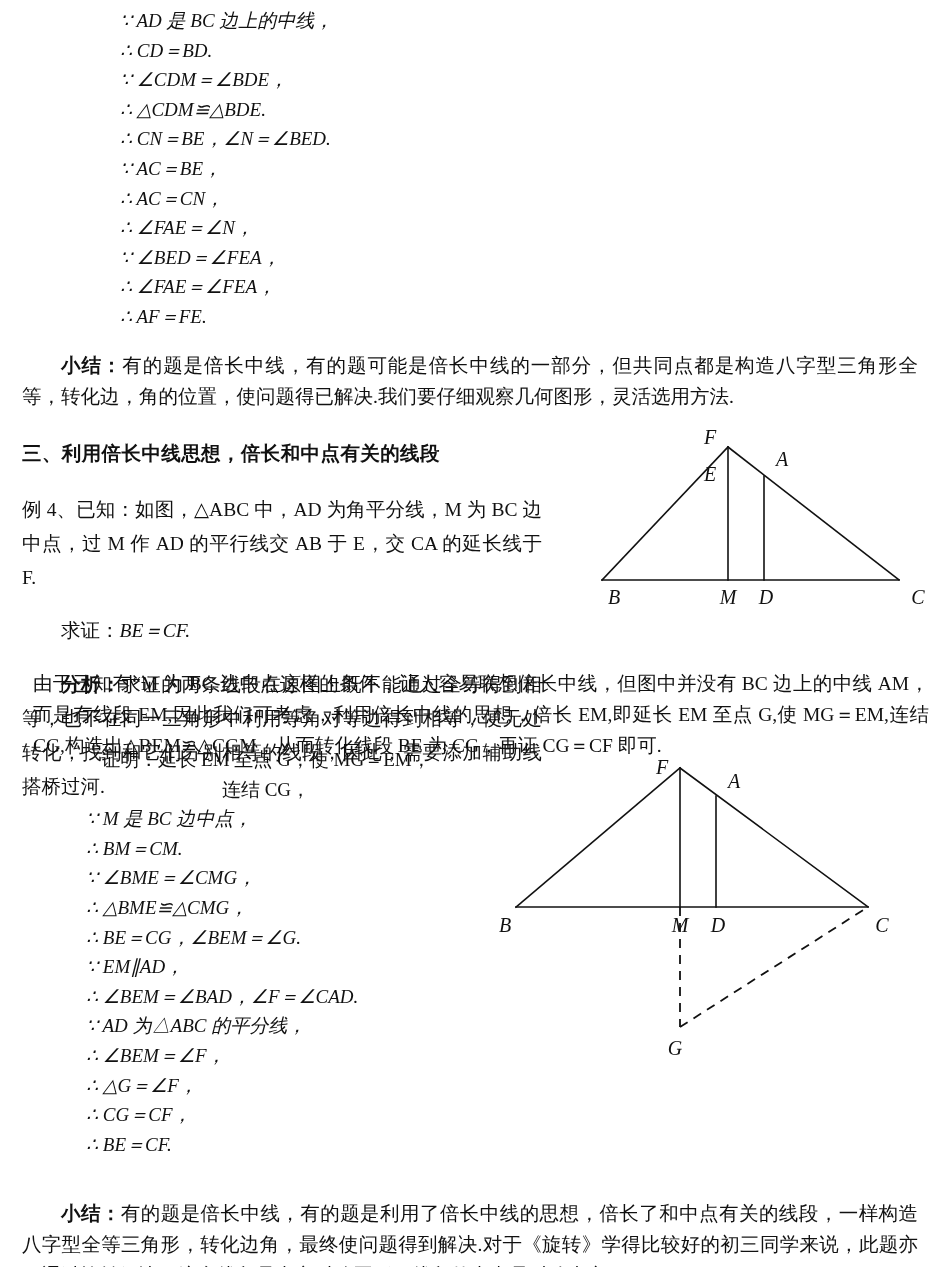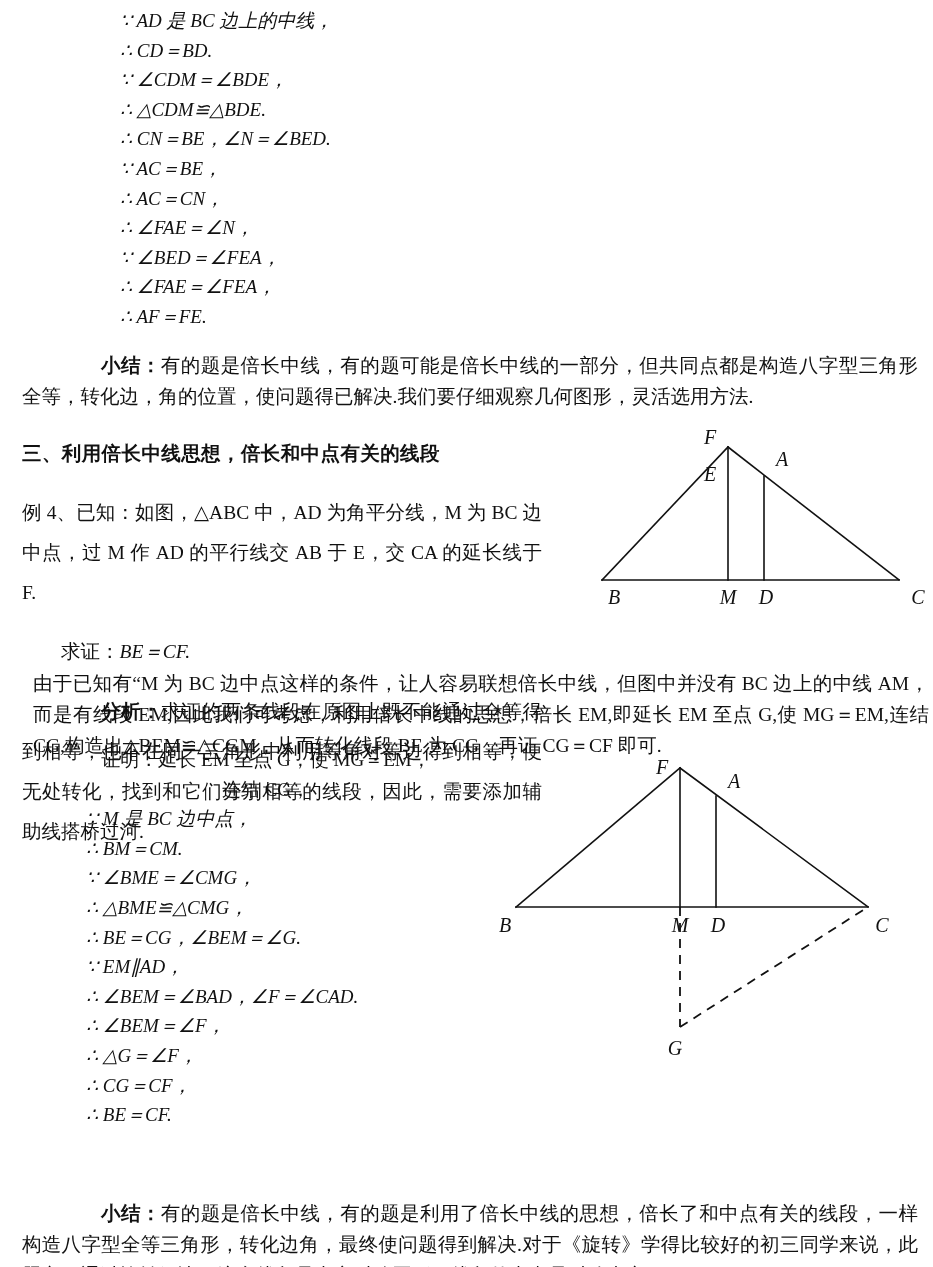--- a/index.html
+++ b/index.html
@@ -8,21 +8,21 @@
     background:#ffffff;
     font-family:"Liberation Serif","DejaVu Serif",serif;
     color:#111111;
     position:relative;
     overflow:hidden;
   }
   .page{position:relative;width:933px;height:1074px;}
 
   
   .mi{font-style:italic;font-family:"Liberation Serif",serif;}
-  .bold{font-weight:bold;margin-left:40px;}
+  .bold{font-weight:bold;}
 
   
   .proof-list{list-style:none;margin:0;padding:0;}
   .proof-list li{
     font-size:19px;
     line-height:29.6px;
     white-space:nowrap;
   }
 
   .block-top{
@@ -44,21 +44,21 @@
   }
   #section-heading{
     position:absolute;left:22px;top:424px;width:600px;
     font-size:19.5px;font-weight:bold;letter-spacing:.4px;
   }
 
   
   #ex4-col{
     position:absolute;left:22px;top:473px;width:520px;
   }
-  #ex4-col .para{line-height:40px;}
+  #ex4-col .para{line-height:34px;}
 
   #analysis-wide{
     position:absolute;left:22px;top:648px;width:896px;margin-left:11px;
   }
 
   
   #proof2{
     position:absolute;left:0;top:745px;width:470px;
   }
   #proof2 .proof-list li{padding-left:86px;}
@@ -118,20 +118,21 @@
     <div class="lead">证明：延长 EM 至点 G，使 MG＝EM，</div>
     <div class="lead">连结 CG，</div>
     <ul class="proof-list">
       <li class="mi">∵ M 是 BC 边中点，</li>
       <li class="mi">∴ BM＝CM.</li>
       <li class="mi">∵ ∠BME＝∠CMG，</li>
       <li class="mi">∴ △BME≌△CMG，</li>
       <li class="mi">∴ BE＝CG，∠BEM＝∠G.</li>
       <li class="mi">∵ EM∥AD，</li>
       <li class="mi">∴ ∠BEM＝∠BAD，∠F＝∠CAD.</li>
+      <li class="mi">∵ AD 为△ABC 的平分线，</li>
       <li class="mi">∴ ∠BEM＝∠F，</li>
       <li class="mi">∴ △G＝∠F，</li>
       <li class="mi">∴ CG＝CF，</li>
       <li class="mi">∴ BE＝CF.</li>
     </ul>
   </div>
 
   <p class="para indent2" id="summary2"><span class="bold">小结：</span><span>有的题是倍长中线，有的题是利用了倍长中线的思想，倍长了和中点有关的线段，一样构造八字型全等三角形，转化边角，最终使问题得到解决.对于《旋转》学得比较好的初三同学来说，此题亦可通过旋转解决，注意线段是中心对称图形，线段的中点是对称中心.</span></p>
 
   <div class="fig" id="fig1">

